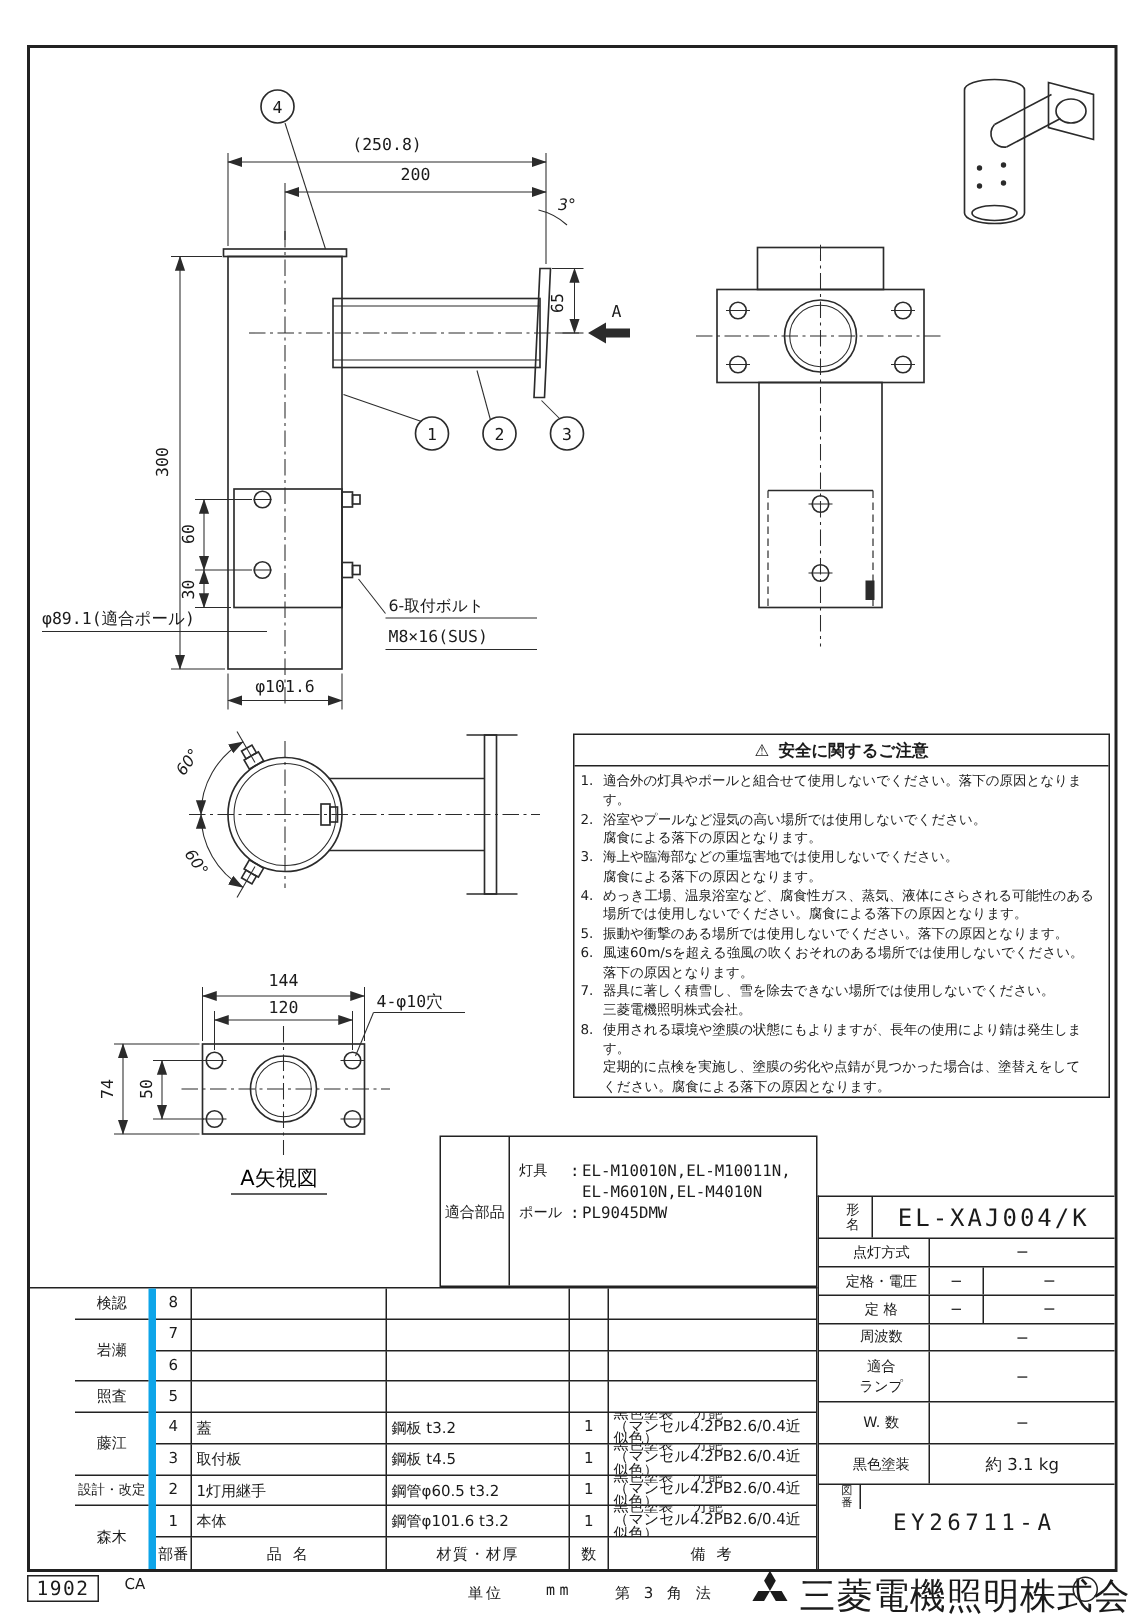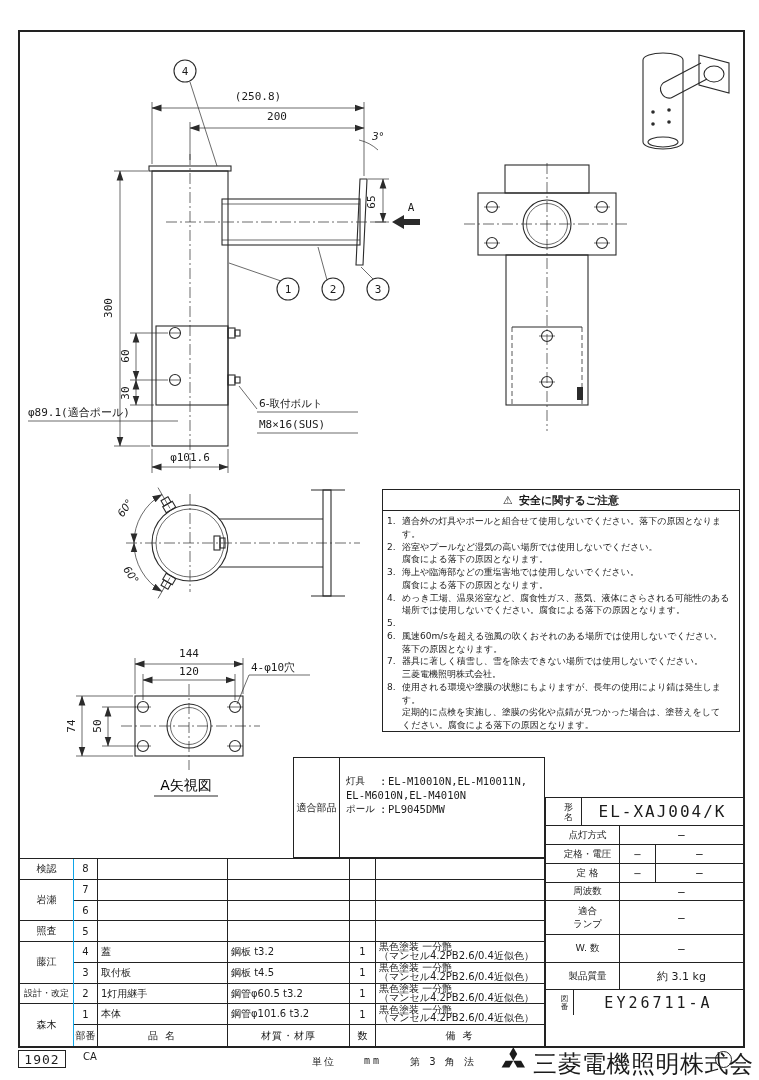--- a/index.html
+++ b/index.html
@@ -24,40 +24,40 @@
   .safety-item { display:flex; font-size:9px; line-height:12.75px; }
   .si-no { width:15px; flex:none; }
   .pre { white-space:pre-line; }
 
   .fit { left:273px; top:725px; width:252px; height:101px; border:1.5px solid #222; display:flex; background:#fff; }
   .fit-label { width:46px; border-right:1px solid #222; display:flex; align-items:center; justify-content:center; font-size:10px; }
   .fit-body { flex:1; padding:16px 4px 0 6px; font-size:10.5px; font-family:"DejaVu Sans Mono", monospace; line-height:14px; }
   .fit-row { display:flex; }
   .fit-k { width:34px; flex:none; font-family:"DejaVu Sans", sans-serif; font-size:9.5px; }
   .fit-c { width:8px; flex:none; }
-  .fit-ind { }
+  .fit-ind { margin-left:42px; }
 
   .tb { left:525px; top:765px; width:198px; height:249px; border-left:1.6px solid #222; border-top:1.6px solid #222; display:flex; flex-direction:column; background:#fff; }
   .tb-row { display:flex; border-bottom:1px solid #222; align-items:stretch;padding-left:10px; }
-  .tb-row:last-child { border-bottom:none; }
+  .tb-row:last-child { border-bottom:none;flex-direction:column; }
   .tb-lbl { border-right:1px solid #222; display:flex; align-items:center; justify-content:center; text-align:center; font-size:10px; }
   .tb-val { flex:1; display:flex; align-items:center; justify-content:center; font-size:10.5px; }
   .tb-product { height:32px; display:flex; align-items:center; justify-content:center; font-size:10.5px; border-bottom:1px solid #222; }
   .tb-model { height:28px; }
   .tb-model .tb-lbl { width:26px; font-size:9px; line-height:10px; padding:0 4px; }
   .tb-model .tb-val { font-family:"DejaVu Sans Mono", monospace; font-size:16px; letter-spacing:2px; }
   .tb-spec { }
   .tb-spec .tb-lbl { width:64px; font-size:9.5px; }
   .tb-sub { width:36px; border-right:1px solid #222; display:flex; align-items:center; justify-content:center; font-size:10px; }
   .tb-dno { height:25px; }
   .tb-dno .tb-lbl { width:18px; font-size:7.5px; line-height:8px; padding:0 4px; }
   .tb-dno .tb-val { font-family:"DejaVu Sans Mono", monospace; font-size:15px; letter-spacing:3px; }
 
   .rev { left:0px; top:826px; width:525px; height:188px; border-top:1.5px solid #222; border-right:1.5px solid #222; display:flex; background:#fff; }
-  .rev-names { width:54px; border-right:1px solid #0ea5e9; display:grid; grid-template-rows:1fr 2fr 1fr 2fr 1fr 2fr; }
+  .rev-names { width:54px; border-right:5px solid #0ea5e9; display:grid; grid-template-rows:1fr 2fr 1fr 2fr 1fr 2fr;margin-left:30px; }
   .rev-names > div { border-bottom:1px solid #222; display:flex; align-items:center; justify-content:center; font-size:10px; }
   .rev-names > div:last-child { border-bottom:none; }
   .rev-main { flex:1; display:grid; grid-template-columns:24px 130px 122px 26px 1fr; grid-auto-rows:1fr; }
   .rev-main > div { border-bottom:1px solid #222; border-right:1px solid #222; display:flex; align-items:center; font-size:10px; padding:0 3px; overflow:hidden; }
   .rev-main > div.ctr { justify-content:center; padding:0; }
   .rev-main > div:nth-child(5n) { border-right:none; }
   .rev-main > div:nth-last-child(-n+5) { border-bottom:none; }
   .rmk { font-size:7px; line-height:8.6px; }
   .hdr { justify-content:center !important; letter-spacing:2px; }
 
@@ -299,20 +299,21 @@
           <span class="pre">海上や臨海部などの重塩害地では使用しないでください。
 腐食による落下の原因となります。</span>
         </div>
       <div class="safety-item">
           <span class="si-no">4.</span>
           <span class="pre">めっき工場、温泉浴室など、腐食性ガス、蒸気、液体にさらされる可能性のある
 場所では使用しないでください。腐食による落下の原因となります。</span>
         </div>
       <div class="safety-item">
           <span class="si-no">5.</span>
+          <span class="pre">振動や衝撃のある場所では使用しないでください。落下の原因となります。</span>
         </div>
       <div class="safety-item">
           <span class="si-no">6.</span>
           <span class="pre">風速60m/sを超える強風の吹くおそれのある場所では使用しないでください。
 落下の原因となります。</span>
         </div>
       <div class="safety-item">
           <span class="si-no">7.</span>
           <span class="pre">器具に著しく積雪し、雪を除去できない場所では使用しないでください。
 三菱電機照明株式会社。</span>
@@ -369,21 +370,21 @@
     <div class="tb-row tb-spec" style="height:34px">
       <div class="tb-lbl pre">適合
 ランプ</div>
       <div class="tb-val">−</div>
     </div>
     <div class="tb-row tb-spec" style="height:28px">
       <div class="tb-lbl">W. 数</div>
       <div class="tb-val">−</div>
     </div>
     <div class="tb-row tb-spec" style="height:27px">
-      <div class="tb-lbl">製品質量</div>
+      <div class="tb-lbl">黒色塗装</div>
       <div class="tb-val" style="font-size:11px">約  3.1 kg</div>
     </div>
     <div class="tb-row tb-dno" style="height:25px">
       <div class="tb-lbl">図番</div>
       <div class="tb-val">EY26711-A</div>
     </div>
   </div>
 
   <div class="abs rev">
     <div class="rev-names">

